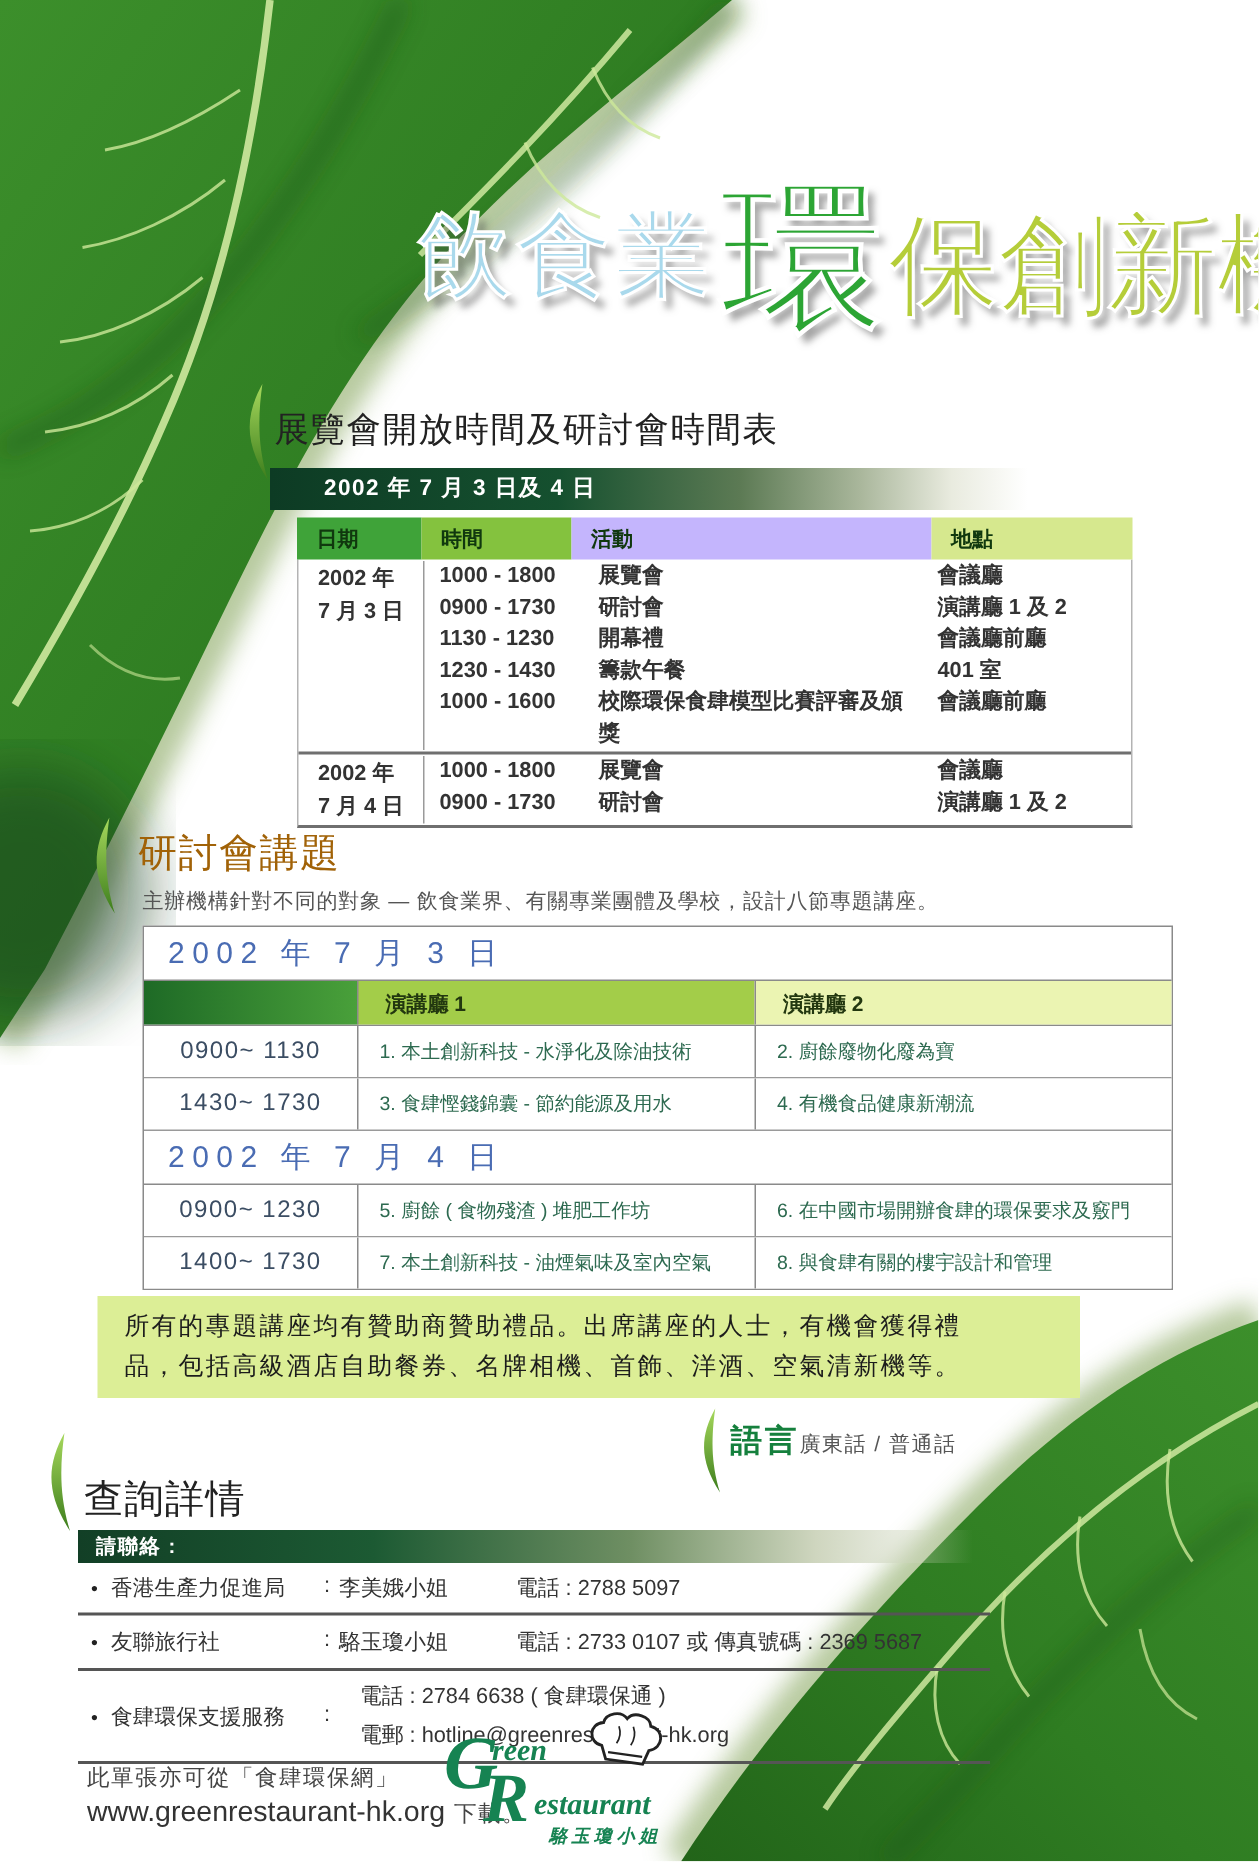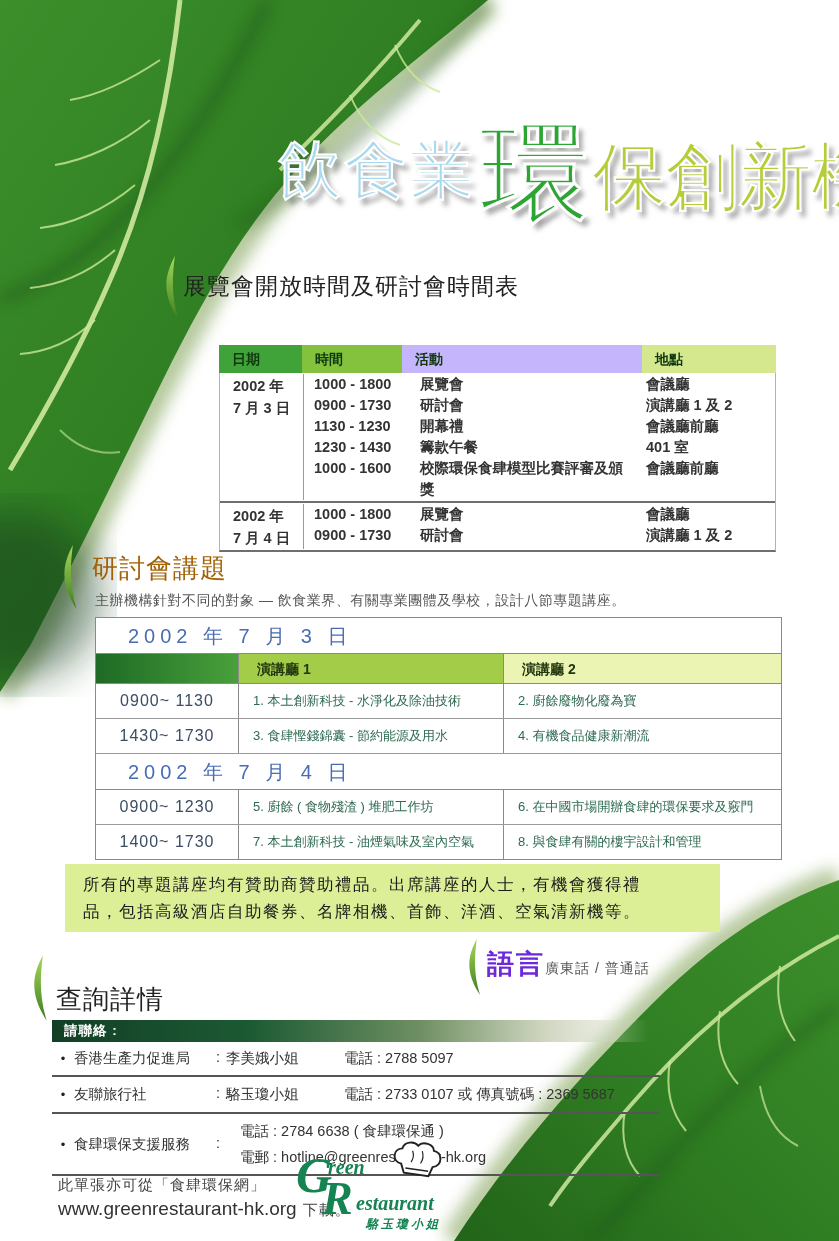--- a/index.html
+++ b/index.html
@@ -21,21 +21,21 @@
 
   
   .swoosh { z-index:2; }
 
   
   .h-schedule { left:183px; top:271px; font-size:23px; color:#222; letter-spacing:1px; z-index:2; }
   .date-banner { left:180px; top:312px; width:505px; height:28px; line-height:28px;
     background:linear-gradient(90deg,#0d3b24 0%,#15502f 38%,#5c7a54 62%,#aab79c 78%,#e9ebdf 90%,rgba(255,255,255,0) 100%);
     color:#fff; font-weight:bold; font-size:15px; padding-left:36px; letter-spacing:1px; z-index:2; }
 
-  .t1 { left:219px; top:345px; width:557px; z-index:2; background:transparent; }
+  .t1 { left:198px; top:345px; width:557px; z-index:2; background:transparent; }
   .t1-head { display:flex; height:28px; line-height:28px; font-size:14px; font-weight:bold; color:#10380e; }
   .t1-head .hc { padding-left:13px; }
   .hc-date { width:83px;  background:#3fa339; }
   .hc-time { width:100px; background:#84c23e; }
   .hc-act  { width:240px; background:#c4b5fd; }
   .hc-ven  { flex:1;      background:#d6e88e; }
   .t1-body { border-left:1px solid #b3b3b3; border-right:1px solid #b3b3b3; border-bottom:2px solid #6f6f6f; background:#fff; }
   .t1-group { display:flex; padding:1px 0;font-weight:bold; }
   .t1-group + .t1-group { border-top:2px solid #6f6f6f; }
   .t1-date { width:83px; padding:1px 0 0 13px; font-size:14.5px; color:#333; line-height:22px; }
@@ -43,40 +43,40 @@
   .t1-row  { display:flex; line-height:21px; font-size:14.5px; color:#333; }
   .t1-row .c-time  { width:100px; padding-left:10px; }
   .t1-row .c-act   { width:232px; padding-left:16px; }
   .t1-row .c-venue { flex:1; padding-left:10px; }
 
   
   .h-topics { left:92px; top:551px; font-size:26px; color:#a16207; letter-spacing:1px; z-index:2; }
   .topics-intro { left:95px; top:592px; font-size:14px; color:#555; letter-spacing:0.5px; z-index:2; }
 
   .t2 { left:95px; top:617px; width:687px; border:1px solid #8a8a8a; background:#fff; z-index:2; }
-  .t2-date { height:36px; line-height:36px; padding-left:32px; font-size:20px; color:#4a6cb3;
+  .t2-date { height:36px; line-height:36px; padding-left:16px; font-size:20px; color:#4a6cb3;
              letter-spacing:5px; border-bottom:1px solid #8a8a8a; }
   .t2-hallhead { display:flex; height:30px; line-height:30px; border-bottom:1px solid #8a8a8a;
                  font-size:14px; font-weight:bold; color:#22370f; }
   .t2-hallhead .c1 { width:142px; background:linear-gradient(90deg,#1e6a26,#49a03a); }
   .t2-hallhead .c2 { width:265px; background:#a3cd49; padding-left:18px; border-left:1px solid #8a8a8a; }
   .t2-hallhead .c3 { flex:1; background:#ebf4b2; padding-left:18px; border-left:1px solid #8a8a8a; }
   .t2-row { display:flex; border-bottom:1px solid #9a9a9a; background:#fff; }
   .t2-row:last-child { border-bottom:none; }
   .t2-row .time { width:142px; text-align:center; font-size:16px; color:#3b4d63; letter-spacing:1px; line-height:34px; }
   .t2-row .h1 { width:265px; border-left:1px solid #8a8a8a; padding:0 4px 0 14px; font-size:13px; color:#2d6a50; line-height:34px; white-space:nowrap; overflow:hidden; }
   .t2-row .h2 { flex:1; border-left:1px solid #8a8a8a; padding:0 4px 0 14px; font-size:13px; color:#2d6a50; line-height:34px; white-space:nowrap; overflow:hidden; }
 
   
   .sponsor { left:65px; top:864px; width:655px; height:68px; background:#dcee96; z-index:2;
              padding:7px 18px; font-size:16.5px; color:#1c1c1c; letter-spacing:1.5px; line-height:27px; }
 
   
   .lang { left:487px; top:946px; display:flex; align-items:baseline; z-index:2; }
-  .lang-label { font-size:27px; font-weight:bold; color:#6d28d9; letter-spacing:2px;text-align:center; }
+  .lang-label { font-size:21px; font-weight:bold; color:#15803d; letter-spacing:2px;text-align:center; }
   .lang-value { font-size:14px; color:#555; letter-spacing:1px; }
 
   
   .h-enquiry { left:56px; top:982px; font-size:26px; color:#222; letter-spacing:1px; z-index:2; }
   .contact-bar { left:52px; top:1020px; width:615px; height:22px; line-height:22px;
     background:linear-gradient(90deg,#123f26 0%,#1c5a33 32%,#6f8f63 60%,#cfd6bf 80%,rgba(255,255,255,0) 97%);
     color:#fff; font-weight:bold; font-size:13.5px; padding-left:12px; letter-spacing:1px; z-index:2; }
   .contacts { left:52px; top:1042px; width:608px; z-index:2; }
   .c-row { display:flex; align-items:center; border-bottom:2px solid #555; font-size:14.5px; color:#333; }
   .c-row1 { height:35px; }
@@ -199,20 +199,21 @@
     <defs>
         <linearGradient id="sg4" x1="0" y1="0" x2="0" y2="1">
           <stop offset="0" stop-color="#a6d85c"></stop>
           <stop offset="1" stop-color="#3c7d1c"></stop>
         </linearGradient>
       </defs>
     <path d="M16,0 C4,22 2,42 20,70 C12,44 13,22 16,0 Z" fill="url(#sg4)"></path>
   </svg>
 
   <div class="abs h-schedule">展覽會開放時間及研討會時間表</div>
+  <div class="abs date-banner">2002 年 7 月 3 日及 4 日</div>
 
   <div class="abs t1">
     <div class="t1-head">
       <div class="hc hc-date">日期</div>
       <div class="hc hc-time">時間</div>
       <div class="hc hc-act">活動</div>
       <div class="hc hc-ven">地點</div>
     </div>
     <div class="t1-body">
       <div class="t1-group">

